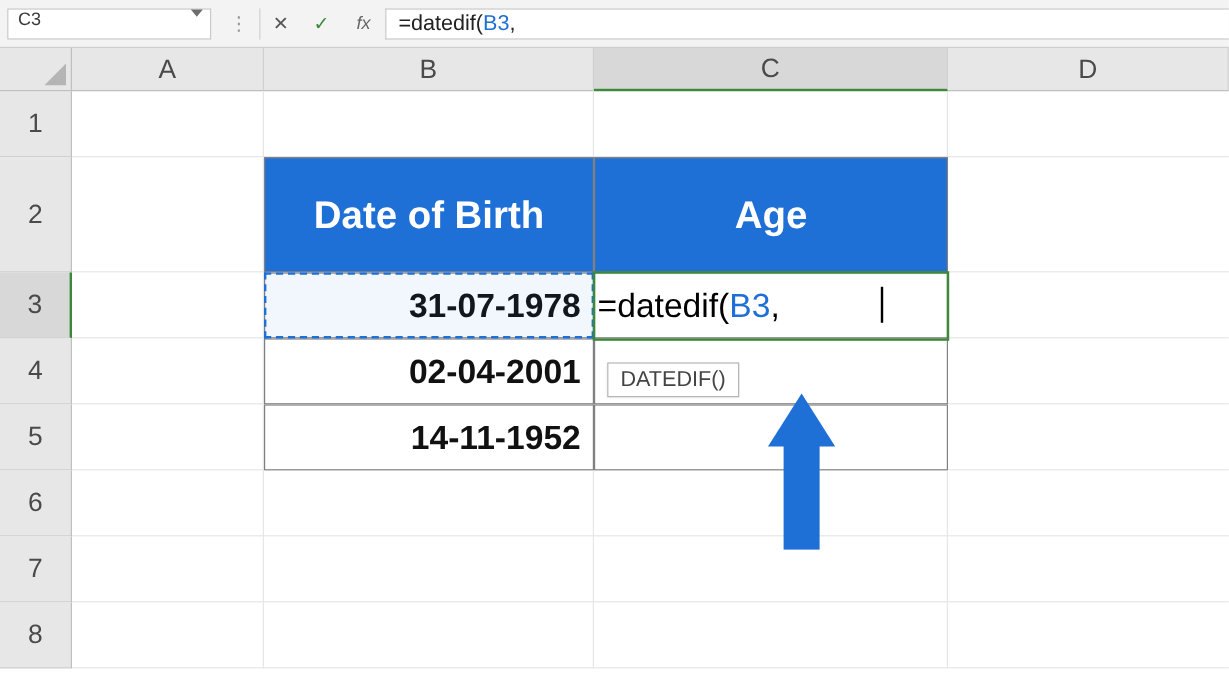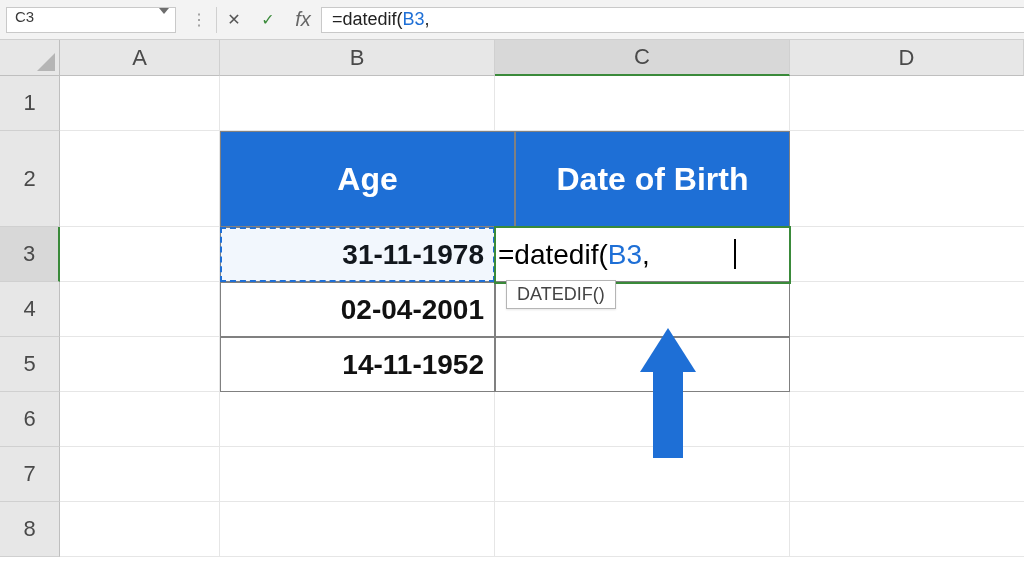--- a/index.html
+++ b/index.html
@@ -20,21 +20,21 @@
     margin-left: auto; margin-right: 6px; width: 0; height: 0;
     border-left: 5px solid transparent; border-right: 5px solid transparent;
     border-top: 6px solid #6d6d6d;
   }
   .sep { width: 1px; height: 26px; background: #d0d0d0; margin: 0 0; }
   .fbar-btn {
     width: 34px; height: 26px; display: flex; align-items: center; justify-content: center;
     color: #555; font-size: 16px; opacity: .6;
   }
   .fbar-btn.enabled { opacity: 1; }
-  .fx { width: 36px; font-style: italic; font-size: 20px; color: #666; display:flex;align-items:center;justify-content:center;}
+  .fx { width: 36px; font-style: italic; font-size: 15px; color: #666; display:flex;align-items:center;justify-content:center;}
   .formula-input {
     flex: 1; height: 26px; background: #fff; border: 1px solid #c9c9c9;
     border-right: none; display: flex; align-items: center; padding-left: 10px;
     font-size: 18px; color: #222;
   }
   .formula-input .ref { color: #1e6fd6; }
 
   
   .sheet { position: absolute; top: 40px; left: 0; right: 0; bottom: 0; background: #fff; }
 
@@ -170,36 +170,36 @@
     <div class="cell cB"></div>
     <div class="cell cC"></div>
     <div class="cell cD"></div>
   </div>
 
   <div class="row row2">
     <div class="rowhead" style="height:96px">
         <span>2</span>
       </div>
     <div class="cell cA" style="height:96px"></div>
+    <div class="cell cB hdrcell" style="height:96px">
+        <span>Date of Birth</span>
+      </div>
     <div class="cell cC hdrcell" style="height:96px">
         <span>Age</span>
       </div>
-    <div class="cell cB hdrcell" style="height:96px">
-        <span>Date of Birth</span>
-      </div>
     <div class="cell cD" style="height:96px"></div>
   </div>
 
   <div class="row row3active">
     <div class="rowhead">
         <span>3</span>
       </div>
     <div class="cell cA"></div>
     <div class="cell cB datacell">
-        <span>31-11-1978</span>
+        <span>31-07-1978</span>
       </div>
     <div class="cell cC agecell" style="justify-content:flex-start; padding-left:2px;">
       <span class="edit-text"><span>=datedif(</span><span class="ref">B3</span><span>,</span></span>
     </div>
     <div class="cell cD"></div>
   </div>
 
   <div class="row">
     <div class="rowhead">
         <span>4</span>
@@ -250,20 +250,20 @@
       </div>
     <div class="cell cA"></div>
     <div class="cell cB"></div>
     <div class="cell cC"></div>
     <div class="cell cD"></div>
   </div>
 
   <div class="ref-outline" style="left:220px; top:187px; width:275px; height:55px;"></div>
   <div class="active-outline" style="left:494px; top:186px; width:297px; height:58px;"></div>
   <div class="caret-ibeam" style="left:734px; top:199px;"></div>
-  <div class="tooltip" style="left:506px; top:240px;"><span>DATEDIF()</span></div>
+  <div class="tooltip" style="left:506px; top:262px;"><span>DATEDIF()</span></div>
 
   <div class="arrow" style="left:640px; top:288px;">
     <div class="head"></div>
     <div class="shaft"></div>
   </div>
 
 </div>
 
 </body></html>

